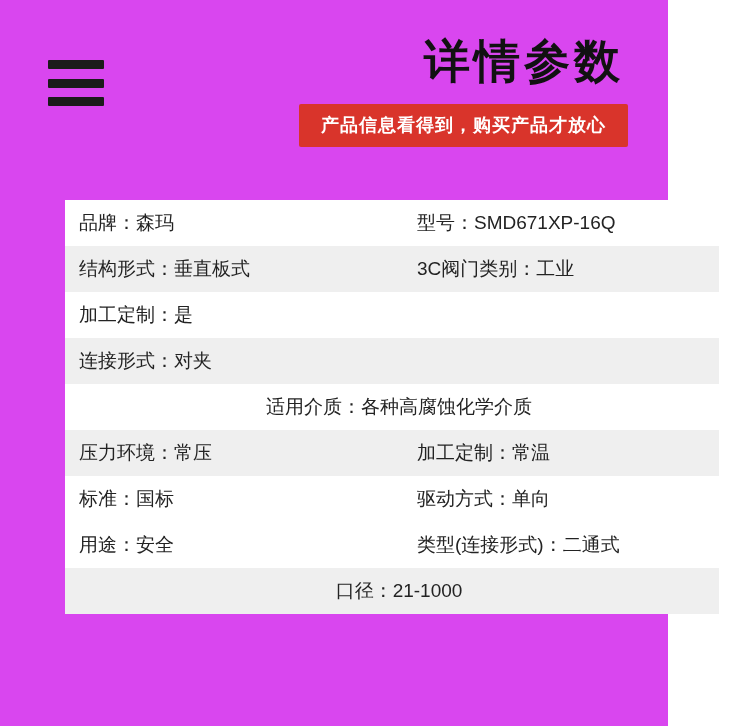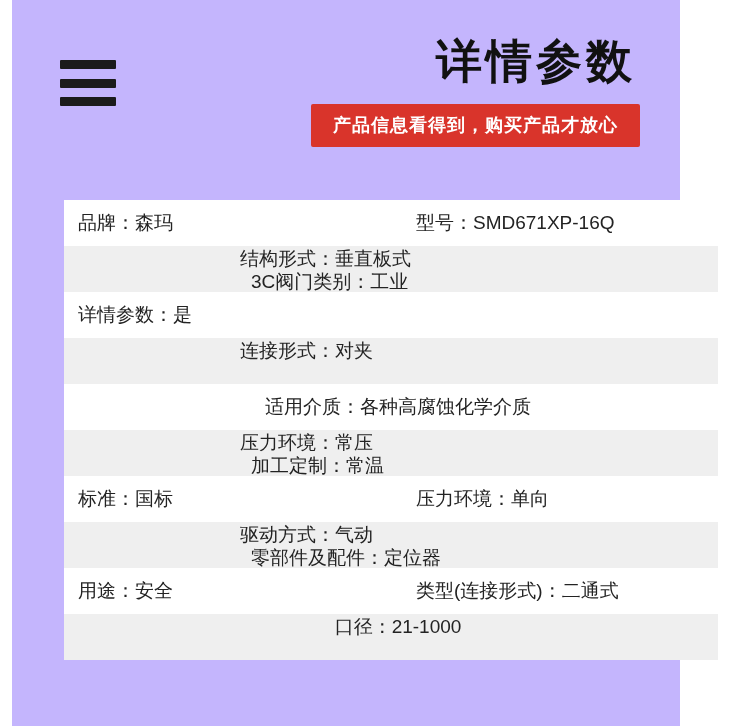--- a/index.html
+++ b/index.html
@@ -11,22 +11,21 @@
     height: 726px;
     background: #ffffff;
     font-family: "Liberation Sans", "DejaVu Sans", sans-serif;
     color: #222222;
     overflow: hidden;
   }
   .page {
     position: relative;
     width: 668px;
     height: 726px;
-    background: #c4b5fd;
-    margin-left: 12px;
+    background: #d946ef;
   }
 
   
   .header {
     position: relative;
     height: 175px;
   }
   .hamburger {
     position: absolute;
     left: 48px;
@@ -68,36 +67,35 @@
     padding: 9px 22px 10px 22px;
     display: inline-block;
     border-radius: 2px;
     white-space: nowrap;
     font-weight: bold;
   }
 
   
   .spec-table {
     position: absolute;
-    left: 52px;
+    left: 65px;
     top: 200px;
     width: 654px;
   }
   .spec-row {
     display: flex;
     align-items: center;
     height: 46px;
     box-sizing: border-box;
   }
   .spec-row.odd {
     background: #ffffff;
   }
   .spec-row.even {
     background: #efefef;
-    flex-direction: column;
   }
   .cell {
     font-size: 19px;
     color: #232323;
     padding-left: 14px;
     box-sizing: border-box;
     white-space: nowrap;
     overflow: hidden;
   }
   .cell.left {
@@ -135,40 +133,36 @@
   <div class="spec-table" id="spec-table">
       <div class="spec-row odd">
         <div class="cell left">品牌：森玛</div>
         <div class="cell right">型号：SMD671XP-16Q</div>
       </div>
       <div class="spec-row even">
         <div class="cell left">结构形式：垂直板式</div>
         <div class="cell right">3C阀门类别：工业</div>
       </div>
       <div class="spec-row odd">
-        <div class="cell left">详情参数：是</div>
+        <div class="cell left">加工定制：是</div>
       </div>
       <div class="spec-row even">
         <div class="cell left">连接形式：对夹</div>
         <div class="cell right"></div>
       </div>
       <div class="spec-row odd">
         <div class="cell wide">适用介质：各种高腐蚀化学介质</div>
       </div>
       <div class="spec-row even">
         <div class="cell left">压力环境：常压</div>
         <div class="cell right">加工定制：常温</div>
       </div>
       <div class="spec-row odd">
         <div class="cell left">标准：国标</div>
-        <div class="cell right">压力环境：单向</div>
-      </div>
-      <div class="spec-row even">
-        <div class="cell left">驱动方式：气动</div>
-        <div class="cell right">零部件及配件：定位器</div>
+        <div class="cell right">驱动方式：单向</div>
       </div>
       <div class="spec-row odd">
         <div class="cell left">用途：安全</div>
         <div class="cell right">类型(连接形式)：二通式</div>
       </div>
       <div class="spec-row even">
         <div class="cell wide">口径：21-1000</div>
       </div>
     </div>
 

